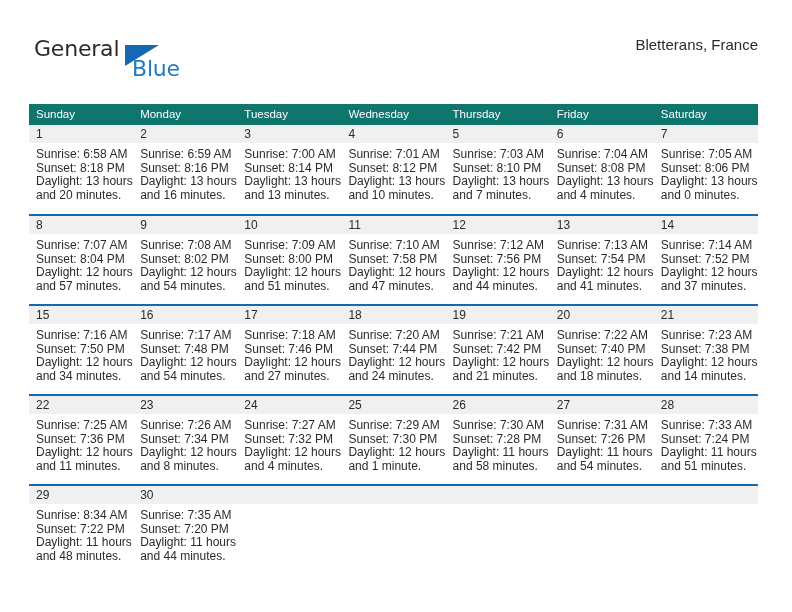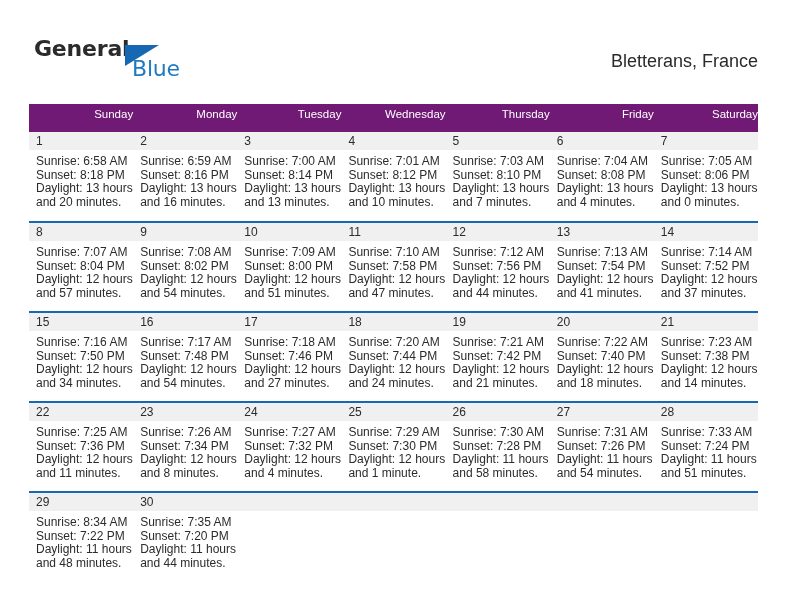--- a/index.html
+++ b/index.html
@@ -39,21 +39,21 @@
     height: 48px;
   }
   .brand-general {
     position: absolute;
     left: 0;
     top: 0;
     font-size: 22px;
     letter-spacing: -0.2px;
     color: #2b2b2b;
     font-family: "DejaVu Sans", sans-serif;
-    font-weight: 700;
+    font-weight: 400;
   }
   .brand-blue {
     position: absolute;
     left: 56px;
     top: 20px;
     font-size: 22px;
     letter-spacing: -0.2px;
     color: #1f7bc1;
     font-family: "DejaVu Sans", sans-serif;
     font-weight: 400;
@@ -76,45 +76,45 @@
     text-align: right;
   }
   .cal-title {
     font-size: 27px;
     color: #2b2b2b;
     font-weight: 400;
     line-height: 34px;
     white-space: nowrap;
   }
   .cal-subtitle {
-    font-size: 18px;
+    font-size: 15px;
     color: #2b2b2b;
     font-weight: 400;
     line-height: 22px;
-    margin-top: 20px;
+    margin-top: 4px;
     white-space: nowrap;
   }
 
   
   .calendar {
     position: absolute;
     left: 29px;
     top: 104px;
     width: 729px;
     border-collapse: collapse;
     table-layout: fixed;
   }
 
   .calendar th {
-    background: #701a75;
+    background: #0f766e;
     color: #ffffff;
     font-size: 11.5px;
     font-weight: 400;
-    text-align: right;
-    padding: 4px 0 12px 7px;
+    text-align: left;
+    padding: 4px 0 5px 7px;
     height: 12px;
     border: none;
     box-sizing: border-box;
   }
 
   .calendar td {
     vertical-align: top;
     padding: 0;
     border: none;
     border-top: 2px solid #1668b3;

